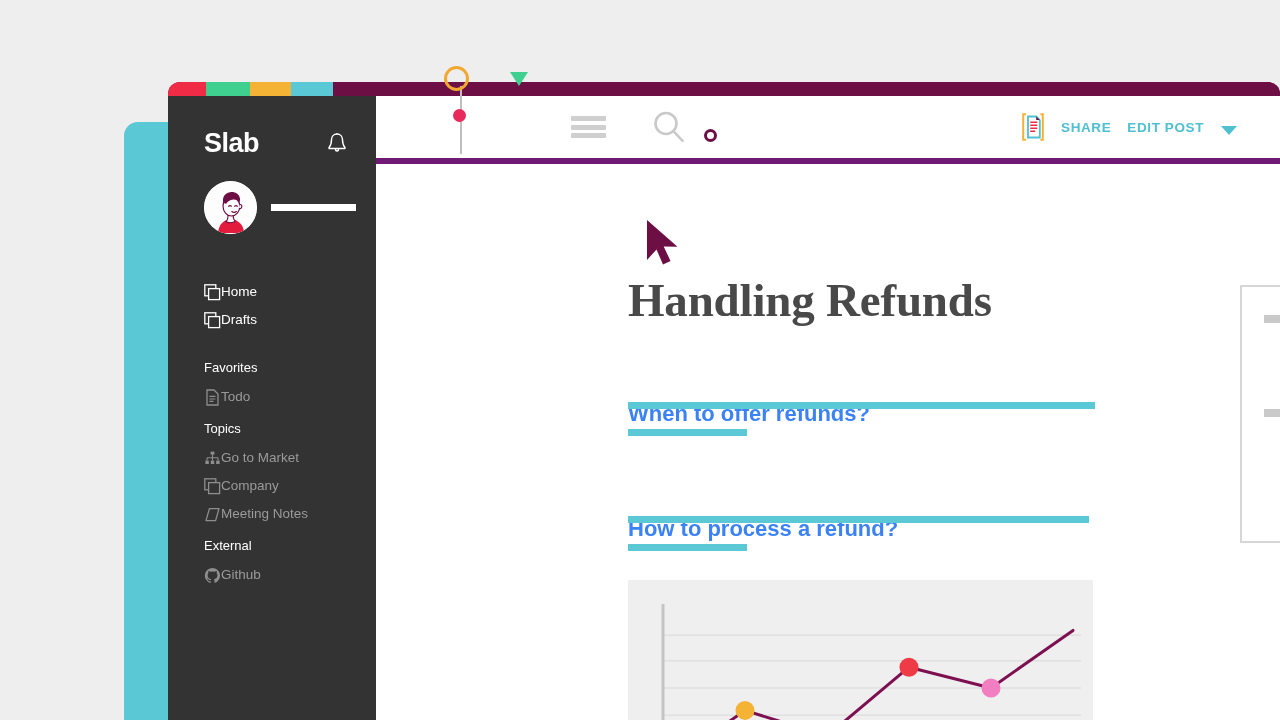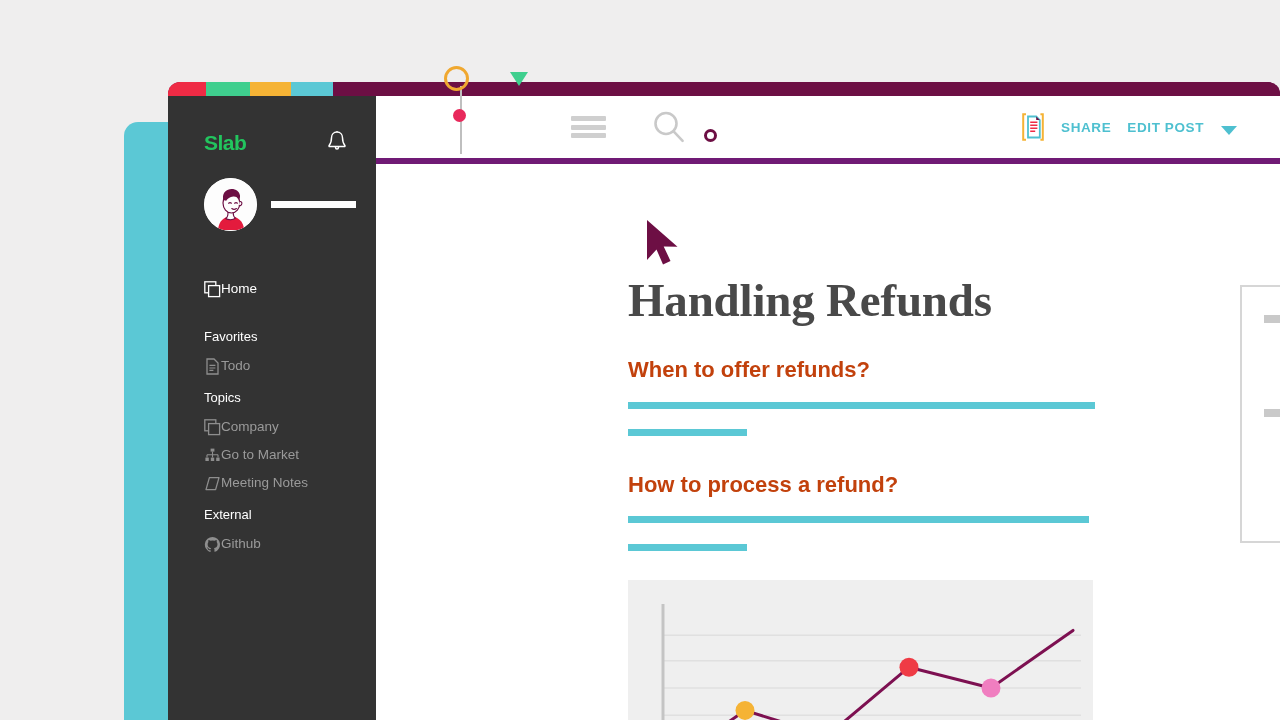--- a/index.html
+++ b/index.html
@@ -34,21 +34,21 @@
   
   .sidebar{
     position:absolute;left:0;top:14px;width:208px;height:624px;
     background:#333333;
   }
   .sidebar-head{
     display:flex;align-items:center;justify-content:space-between;
     padding:34px 28px 0 36px;
   }
   .brand{
-    color:#22c55e;font-size:21px;font-weight:bold;letter-spacing:-0.5px;
+    color:#ffffff;font-size:27px;font-weight:bold;letter-spacing:-0.5px;
     line-height:1;
   }
   .bell{width:22px;height:24px;}
 
   .user-row{
     display:flex;align-items:center;gap:14px;padding:24px 0 0 36px;
   }
   .avatar{
     width:53px;height:53px;border-radius:50%;background:#fdfdfd;
     overflow:hidden;position:relative;flex:none;
@@ -104,21 +104,21 @@
     position:absolute;left:0;top:64px;right:0;bottom:0;
   }
   .doc-title{
     position:absolute;left:252px;top:113px;
     font-family:"Liberation Serif", serif;
     font-size:47px;color:#494949;font-weight:bold;letter-spacing:-0.2px;
     white-space:nowrap;
   }
   .doc-h2{
     position:absolute;left:252px;
-    font-size:22px;font-weight:bold;color:#c2410c;white-space:nowrap;
+    font-size:22px;font-weight:bold;color:#3b82f6;white-space:nowrap;margin-top:44px;
   }
   .h2-a{top:197px;}
   .h2-b{top:312px;}
   .tealbar{position:absolute;height:7px;background:#5bc8d5;left:252px;}
 
   
   .outline{
     position:absolute;left:864px;top:125px;width:178px;height:254px;
     border:2px solid #d6d6d6;background:#ffffff;
   }
@@ -202,57 +202,66 @@
         <div class="nav-item">
           <span class="ico">
             <svg viewBox="0 0 17 17" width="17" height="17">
               <rect x="0.8" y="0.8" width="11" height="11" fill="none" stroke="#ffffff" stroke-width="1.3"></rect>
               <rect x="4.6" y="4.6" width="11" height="11" fill="#333333" stroke="#ffffff" stroke-width="1.3"></rect>
             </svg>
           </span>
           <span class="lbl">Home</span>
         </div>
 
+        <div class="nav-item">
+          <span class="ico">
+            <svg viewBox="0 0 17 17" width="17" height="17">
+              <rect x="0.8" y="0.8" width="11" height="11" fill="none" stroke="#ffffff" stroke-width="1.3"></rect>
+              <rect x="4.6" y="4.6" width="11" height="11" fill="#333333" stroke="#ffffff" stroke-width="1.3"></rect>
+            </svg>
+          </span>
+          <span class="lbl">Drafts</span>
+        </div>
 
         <div class="nav-section">Favorites</div>
 
         <div class="nav-item dim">
           <span class="ico">
             <svg viewBox="0 0 17 17" width="17" height="17">
               <path d="M3 1h7l4 4v11H3z" fill="none" stroke="#8e8e8e" stroke-width="1.3"></path>
               <path d="M5.4 7.4h6M5.4 10h6M5.4 12.4h4" stroke="#8e8e8e" stroke-width="1.2"></path>
             </svg>
           </span>
           <span class="lbl">Todo</span>
         </div>
 
 
         <div class="nav-section sec-gap-sm">Topics</div>
-
-        <div class="nav-item dim">
-          <span class="ico">
-            <svg viewBox="0 0 17 17" width="17" height="17">
-              <rect x="0.8" y="0.8" width="11" height="11" fill="none" stroke="#8e8e8e" stroke-width="1.3"></rect>
-              <rect x="4.6" y="4.6" width="11" height="11" fill="#333333" stroke="#8e8e8e" stroke-width="1.3"></rect>
-            </svg>
-          </span>
-          <span class="lbl">Company</span>
-        </div>
 
         <div class="nav-item dim">
           <span class="ico">
             <svg viewBox="0 0 17 17" width="17" height="17">
               <rect x="6.6" y="1.6" width="3.8" height="3" fill="#8e8e8e"></rect>
               <path d="M8.5 4.6v3.2M3 7.8h11M3 7.8v2.6M8.5 7.8v2.6M14 7.8v2.6" stroke="#8e8e8e" stroke-width="1.1" fill="none"></path>
               <rect x="1.4" y="10.6" width="3.4" height="3.4" fill="#8e8e8e"></rect>
               <rect x="6.8" y="10.6" width="3.4" height="3.4" fill="#8e8e8e"></rect>
               <rect x="12.2" y="10.6" width="3.4" height="3.4" fill="#8e8e8e"></rect>
             </svg>
           </span>
           <span class="lbl">Go to Market</span>
+        </div>
+
+        <div class="nav-item dim">
+          <span class="ico">
+            <svg viewBox="0 0 17 17" width="17" height="17">
+              <rect x="0.8" y="0.8" width="11" height="11" fill="none" stroke="#8e8e8e" stroke-width="1.3"></rect>
+              <rect x="4.6" y="4.6" width="11" height="11" fill="#333333" stroke="#8e8e8e" stroke-width="1.3"></rect>
+            </svg>
+          </span>
+          <span class="lbl">Company</span>
         </div>
 
 
         <div class="nav-item dim">
           <span class="ico">
             <svg viewBox="0 0 17 17" width="17" height="17">
               <path d="M5.4 2.6h9.6l-3.4 12H2z" fill="none" stroke="#8e8e8e" stroke-width="1.3" stroke-linejoin="round"></path>
             </svg>
           </span>
           <span class="lbl">Meeting Notes</span>

